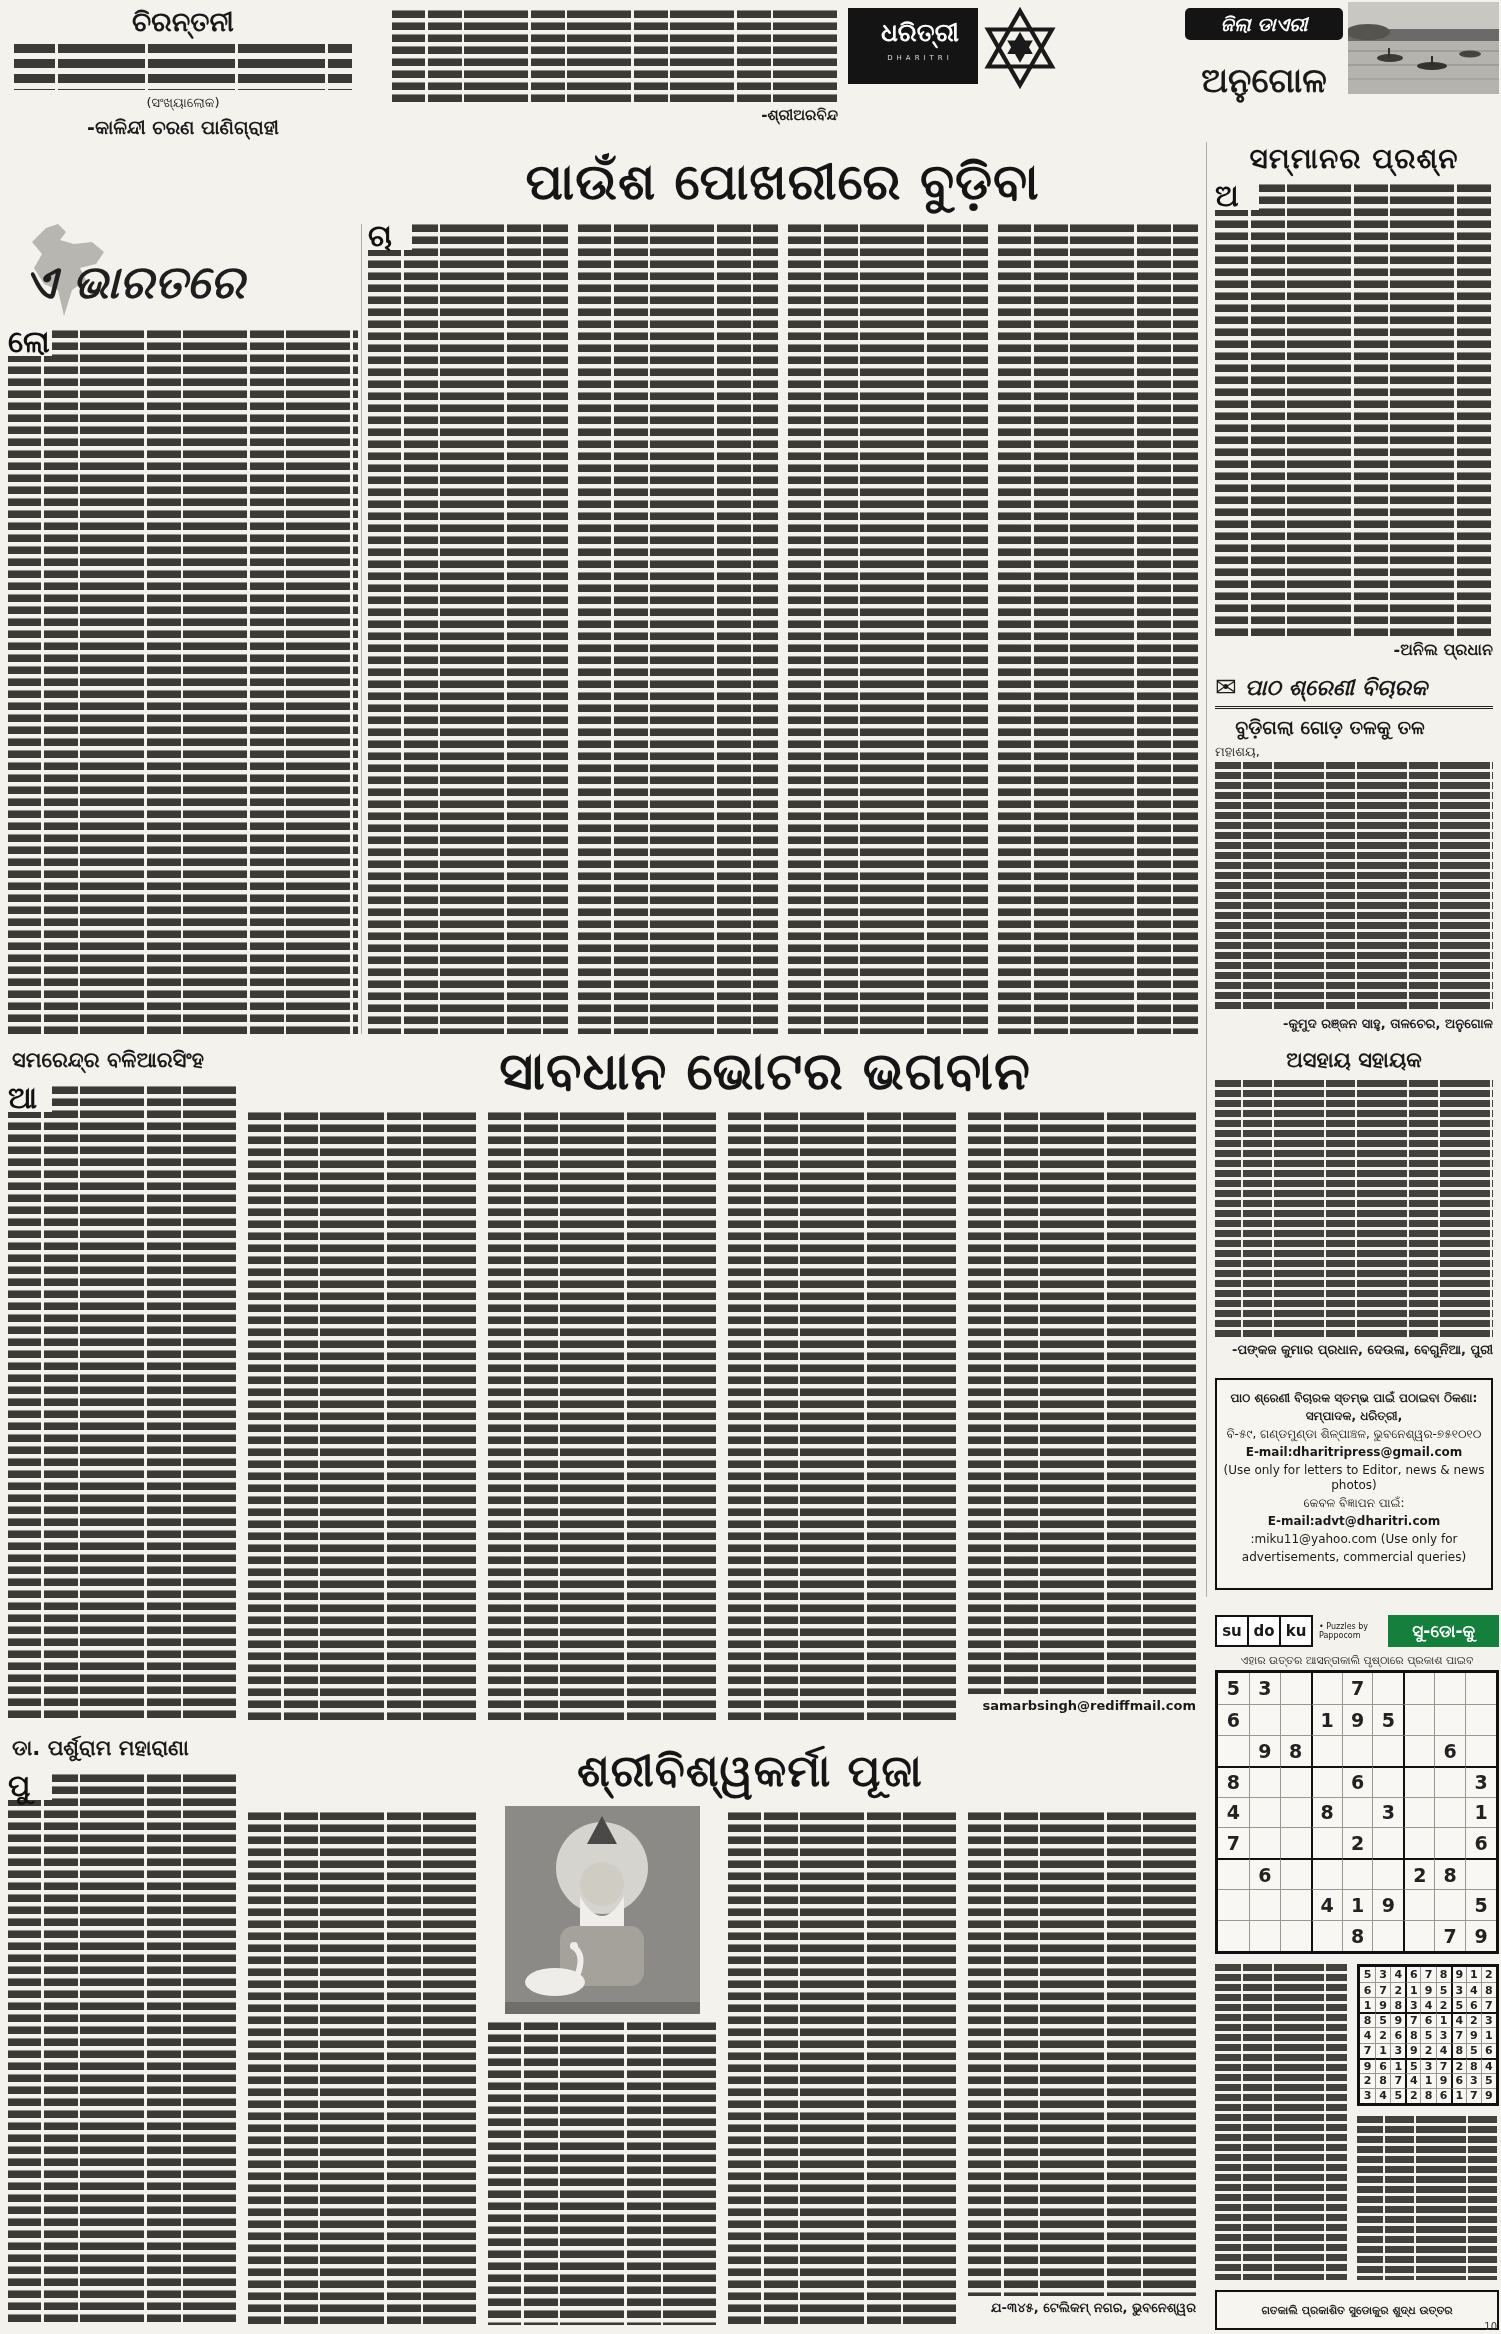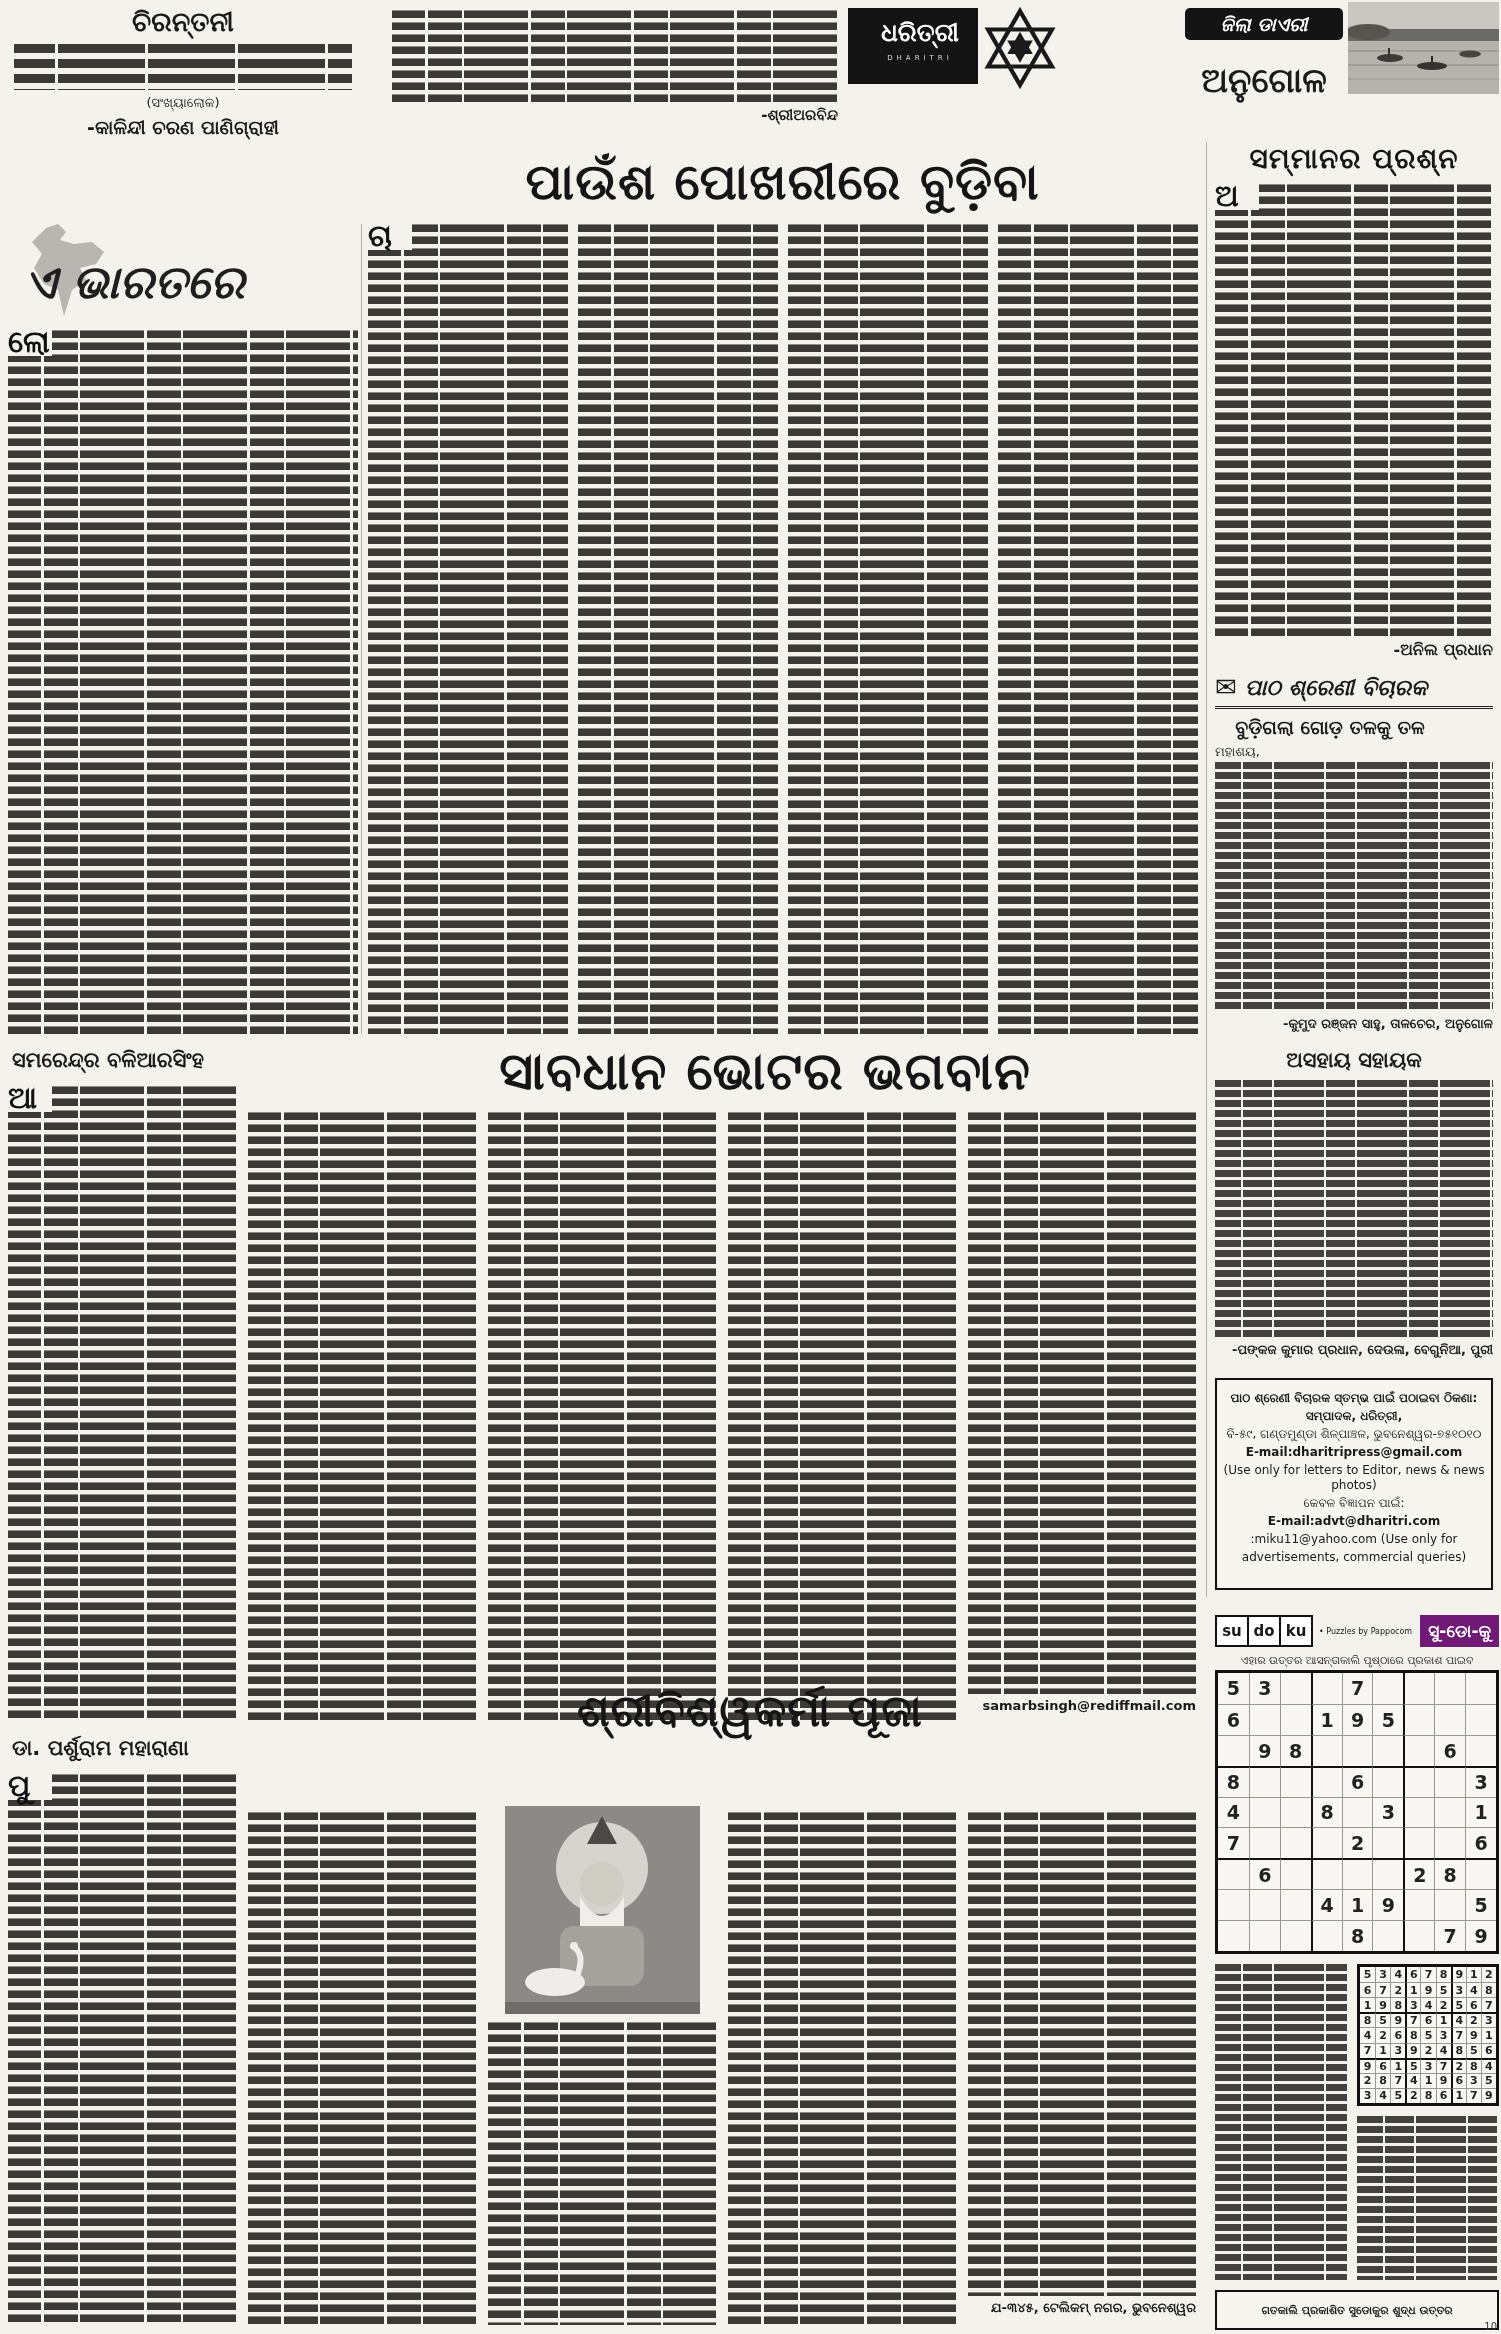--- a/index.html
+++ b/index.html
@@ -80,21 +80,21 @@
   #contact-box .cb-line:nth-child(1),#contact-box .cb-line:nth-child(2),
   #contact-box .cb-line:nth-child(4),#contact-box .cb-line:nth-child(7){font-weight:bold;}
 
   
   #sud-head{left:1215px;top:1612px;width:284px;height:38px;display:flex;align-items:center;}
   .sud-brand{display:flex;border:2px solid #111;background:#fff;}
   .sud-brand-cell{width:30px;height:28px;line-height:28px;text-align:center;font-weight:bold;
                   font-size:15px;border-left:2px solid #111;}
   .sud-brand-cell:first-child{border-left:none;}
   .sud-credit{font-size:8px;margin-left:6px;flex:1;}
-  .sud-title{background:#701a75;color:#fff;font-weight:bold;font-size:17px;padding:6px 8px;}
+  .sud-title{background:#15803d;color:#fff;font-weight:bold;font-size:17px;padding:6px 24px;}
   #sud-note{left:1215px;top:1654px;width:284px;text-align:center;font-size:11px;}
   .sgrid{display:grid;grid-template-columns:repeat(9,1fr);grid-auto-rows:1fr;
          border:3px solid #111;background:#f8f7f3;box-sizing:border-box;}
   .sgrid>div{display:flex;align-items:center;justify-content:center;
              border-left:1px solid #9a978f;border-top:1px solid #9a978f;font-weight:bold;color:#222;}
   .sgrid>div:nth-child(9n+1){border-left:none;}
   .sgrid>div:nth-child(-n+9){border-top:none;}
   .sgrid>div.bl{border-left:2px solid #111;}
   .sgrid>div.bt{border-top:2px solid #111;}
   #sud-grid{left:1215px;top:1670px;width:284px;height:284px;font-size:19px;}
@@ -110,21 +110,21 @@
   #voter-byline{left:12px;top:1048px;width:260px;font-size:21px;font-weight:bold;}
   #a2c1{left:8px;top:1086px;width:228px;height:634px;}
   #a2c2{left:248px;top:1112px;width:228px;height:608px;}
   #a2c3{left:488px;top:1112px;width:228px;height:608px;}
   #a2c4{left:728px;top:1112px;width:228px;height:608px;}
   #a2c5{left:968px;top:1112px;width:228px;height:582px;}
   #a2-contact{left:968px;top:1698px;width:228px;text-align:right;font-size:13px;font-weight:bold;}
 
   
   #vk-byline{left:12px;top:1736px;width:270px;font-size:21px;font-weight:bold;}
-  #h-vk{left:430px;top:1682px;width:640px;height:58px;font-size:44px;line-height:58px;}
+  #h-vk{left:430px;top:1742px;width:640px;height:58px;font-size:44px;line-height:58px;}
   #a3c1{left:8px;top:1774px;width:228px;height:551px;}
   #a3c2{left:248px;top:1812px;width:228px;height:513px;}
   #vk-img{left:505px;top:1806px;width:195px;height:208px;}
   #a3c3{left:488px;top:2022px;width:228px;height:303px;}
   #a3c4{left:728px;top:1812px;width:228px;height:513px;}
   #a3c5{left:968px;top:1812px;width:228px;height:484px;}
   #a3-contact{left:968px;top:2300px;width:228px;text-align:right;font-size:13px;font-weight:bold;}
 
   #page-num{position:absolute;right:4px;bottom:2px;font-size:10px;color:#333;}
 </style>

